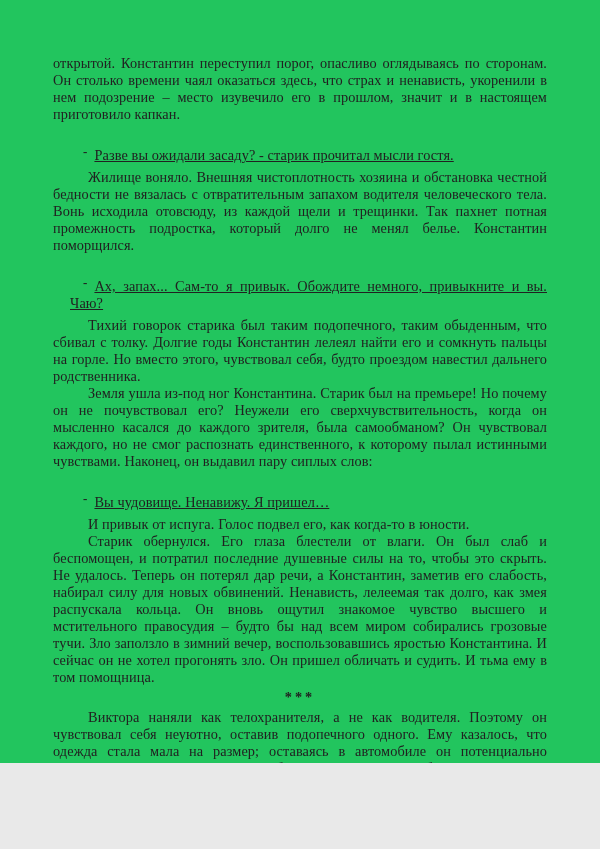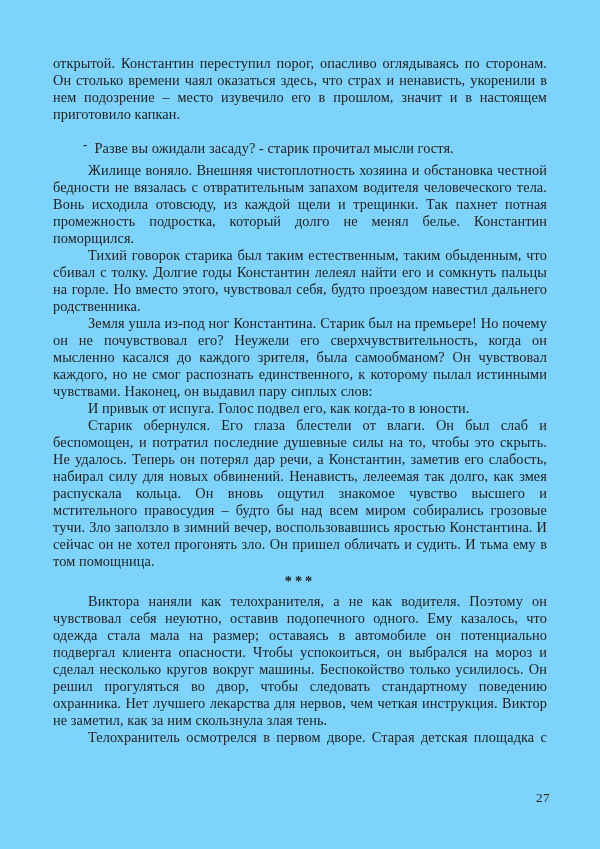--- a/index.html
+++ b/index.html
@@ -3,23 +3,23 @@
 <meta charset="utf-8">
 <style>
   html, body {
     margin: 0;
     padding: 0;
     background: #e9e9e9;
   }
   .page {
     position: relative;
     width: 600px;
-    height: 849px;
+    height: 763px;
     margin: 0 auto;
-    background: #7dd3fc;
+    background: #22c55e;
     overflow: hidden;
     font-family: "Liberation Serif", "DejaVu Serif", serif;
     color: #212121;
   }
   .text-block {
     position: absolute;
     left: 53px;
     top: 55px;
     width: 494px;
     font-size: 14.3px;
@@ -30,22 +30,23 @@
   .text-block p {
     margin: 0;
     text-indent: 35px;
   }
   .text-block p.noindent {
     text-indent: 0;
   }
   .text-block p.dialogue {
     padding-left: 17px;
     text-indent: 13px;
-    margin-top: 13px;
+    margin-top: 20px;
     margin-bottom: 5px;
+    text-decoration: underline;
   }
   .text-block p.separator {
     text-align: center;
     text-indent: 0;
     letter-spacing: 3px;
     font-weight: bold;
     margin-top: 3px;
     margin-bottom: 3px;
   }
   .text-block p.fill {
@@ -68,22 +69,24 @@
   }
 </style>
 </head>
 <body>
 
 <div class="page">
   <div class="text-block">
       <p class="noindent">открытой. Константин переступил порог, опасливо оглядываясь по сторонам. Он столько времени чаял оказаться здесь, что страх и ненависть, укоренили в нем подозрение – место изувечило его в прошлом, значит и в настоящем приготовило капкан.</p>
       <p class="dialogue"><span class="dash">-</span>Разве вы ожидали засаду? - старик прочитал мысли гостя.</p>
       <p>Жилище воняло. Внешняя чистоплотность хозяина и обстановка честной бедности не вязалась с отвратительным запахом водителя человеческого тела. Вонь исходила отовсюду, из каждой щели и трещинки. Так пахнет потная промежность подростка, который долго не менял белье. Константин поморщился.</p>
-      <p>Тихий говорок старика был таким естественным, таким обыденным, что сбивал с толку. Долгие годы Константин лелеял найти его и сомкнуть пальцы на горле. Но вместо этого, чувствовал себя, будто проездом навестил дальнего родственника.</p>
+      <p class="dialogue"><span class="dash">-</span>Ах, запах... Сам-то я привык. Обождите немного, привыкните и вы. Чаю?</p>
+      <p>Тихий говорок старика был таким подопечного, таким обыденным, что сбивал с толку. Долгие годы Константин лелеял найти его и сомкнуть пальцы на горле. Но вместо этого, чувствовал себя, будто проездом навестил дальнего родственника.</p>
       <p>Земля ушла из-под ног Константина. Старик был на премьере! Но почему он не почувствовал его? Неужели его сверхчувствительность, когда он мысленно касался до каждого зрителя, была самообманом? Он чувствовал каждого, но не смог распознать единственного, к которому пылал истинными чувствами. Наконец, он выдавил пару сиплых слов:</p>
+      <p class="dialogue"><span class="dash">-</span>Вы чудовище. Ненавижу. Я пришел…</p>
       <p>И привык от испуга. Голос подвел его, как когда-то в юности.</p>
       <p>Старик обернулся. Его глаза блестели от влаги. Он был слаб и беспомощен, и потратил последние душевные силы на то, чтобы это скрыть. Не удалось. Теперь он потерял дар речи, а Константин, заметив его слабость, набирал силу для новых обвинений. Ненависть, лелеемая так долго, как змея распускала кольца. Он вновь ощутил знакомое чувство высшего и мстительного правосудия – будто бы над всем миром собирались грозовые тучи. Зло заползло в зимний вечер, воспользовавшись яростью Константина. И сейчас он не хотел прогонять зло. Он пришел обличать и судить. И тьма ему в том помощница.</p>
       <p class="separator">***</p>
       <p>Виктора наняли как телохранителя, а не как водителя. Поэтому он чувствовал себя неуютно, оставив подопечного одного. Ему казалось, что одежда стала мала на размер; оставаясь в автомобиле он потенциально подвергал клиента опасности. Чтобы успокоиться, он выбрался на мороз и сделал несколько кругов вокруг машины. Беспокойство только усилилось. Он решил прогуляться во двор, чтобы следовать стандартному поведению охранника. Нет лучшего лекарства для нервов, чем четкая инструкция. Виктор не заметил, как за ним скользнула злая тень.</p>
       <p class="fill">Телохранитель осмотрелся в первом дворе. Старая детская площадка с</p>
     </div>
   <div class="page-number">27</div>
 </div>
 
 </body></html>

